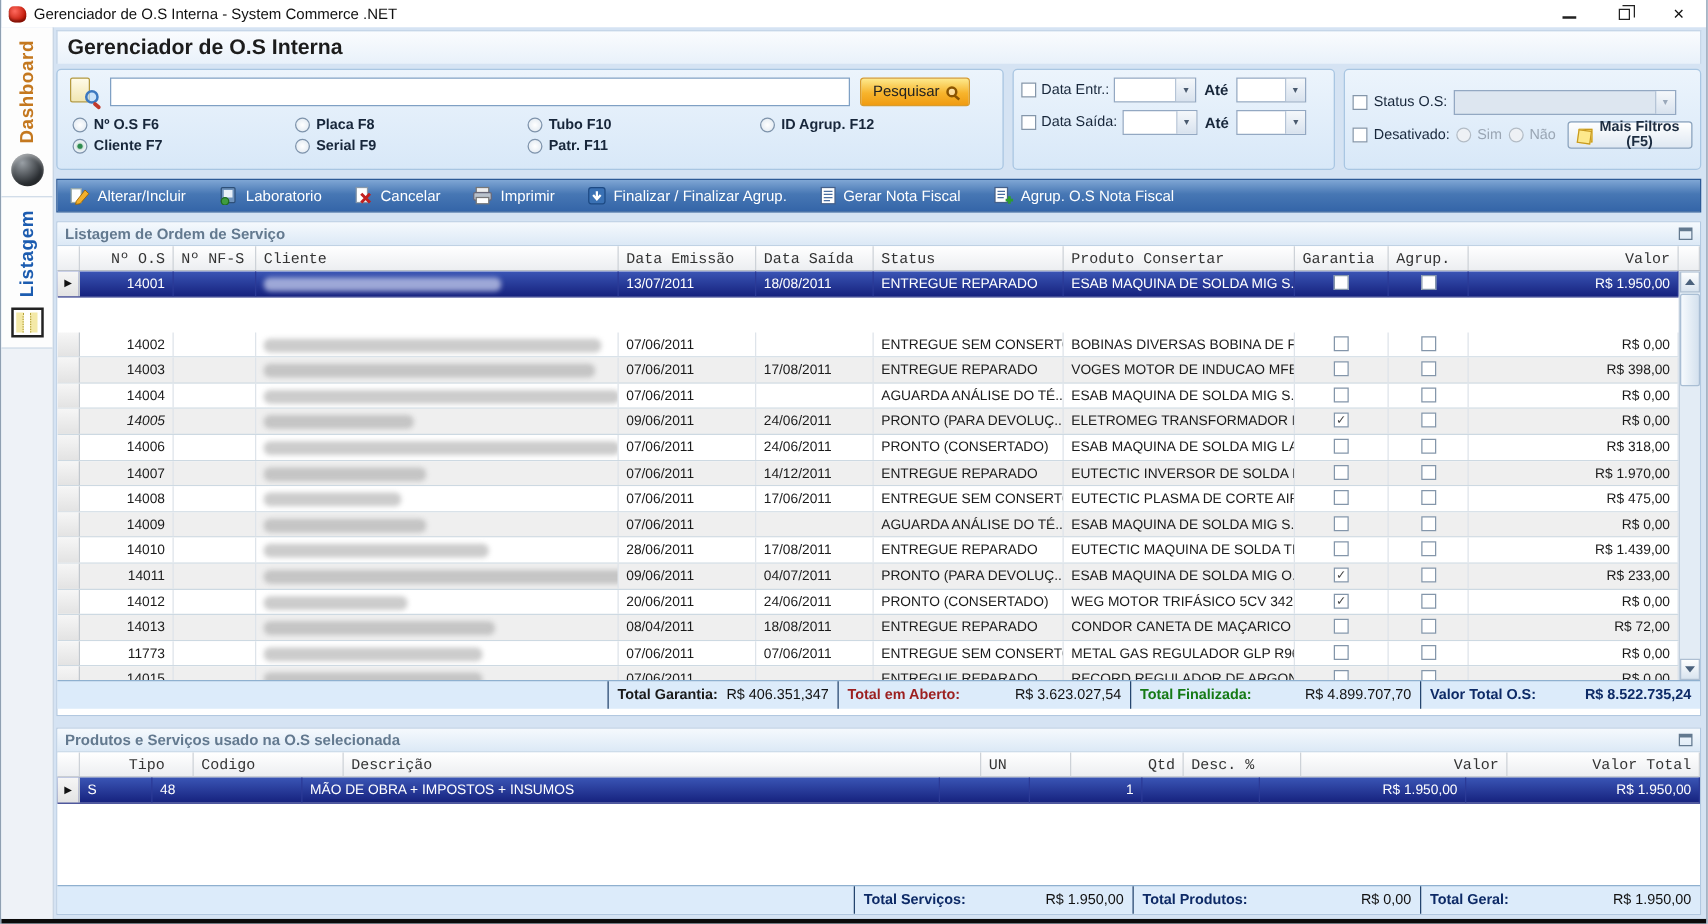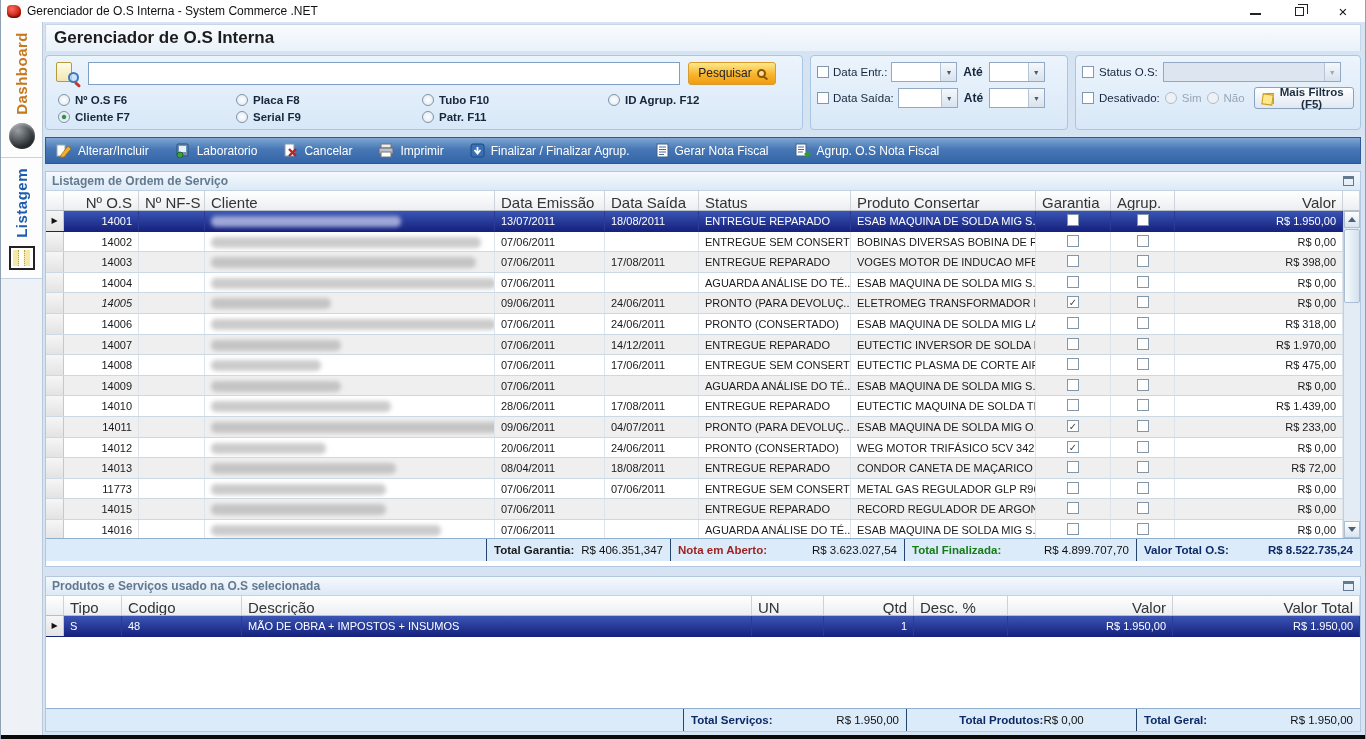--- a/index.html
+++ b/index.html
@@ -66,21 +66,21 @@
   .rb.dis { border-color:#b3bcc6; background:#eef1f5; }
 
   .fbox-dates { width:258px; padding:6px 6px; display:flex; flex-direction:column; gap:6px; }
   .date-row { display:flex; align-items:center; gap:4px; }
   .cb { width:12px; height:12px; border:1px solid #8496aa; background:#fff; flex:none; display:flex; align-items:center; justify-content:center; font-size:10px; color:#333; cursor:pointer; }
   .flabel { font-size:11.5px; color:#17263a; }
   .ate { font-size:12px; font-weight:bold; color:#17263a; margin:0 2px; }
   .date-combo { width:66px; }
   .date-combo2 { width:56px; }
 
-  .fbox-status { flex:1; padding:6px 6px; display:flex; flex-direction:column; gap:5px; }
+  .fbox-status { flex:1; padding:16px 6px; display:flex; flex-direction:column; gap:5px; }
   .status-row { display:flex; align-items:center; gap:5px; }
   .status-combo { width:178px; background:#dde6f0; }
   .status-combo .cbtn { color:#9aa8ba; }
   .dis-label { font-size:11.5px; color:#9aa6b4; }
   .btn-maisfiltros { margin-left:4px; height:22px; display:flex; align-items:center; gap:5px; padding:0 8px; background:linear-gradient(#ffffff,#dfe8f2); border:1px solid #8aa2bc; border-radius:3px; font-size:11.5px; font-weight:bold; color:#1c2c40; cursor:pointer; }
   .ff-icon { width:14px; height:13px; position:relative; }
   .ff-icon::before { content:""; position:absolute; left:0; top:1px; width:9px; height:9px; background:#fbd55a; border:1px solid #c89a20; }
   .ff-icon::after { content:""; position:absolute; right:0; bottom:0; width:9px; height:9px; background:#fde98c; border:1px solid #c89a20; transform:rotate(8deg); }
 
   
@@ -91,21 +91,21 @@
   
   .panel { background:#fff; border:1px solid #b2c8e0; display:flex; flex-direction:column; }
   .panel-os { margin-top:7px; height:396px; }
   .panel-prod { margin-top:9px; flex:1; margin-bottom:3px; }
   .panel-head { height:19px; background:linear-gradient(#f5f9fd,#dce9f6); border-bottom:1px solid #c0d2e4; display:flex; align-items:center; padding:0 6px; }
   .panel-title { font-size:12px; font-weight:bold; color:#63798f; }
   .panel-max { margin-left:auto; width:11px; height:10px; border:1px solid #63798f; border-top:3px solid #63798f; cursor:pointer; }
 
   .grid { position:relative; display:flex; flex-direction:column; }
   .ghead { display:flex; height:20px; background:linear-gradient(#ffffff,#eceef1); border-bottom:1px solid #b8bec6; }
-  .gh { font-size:15px; color:#333; padding:3px 6px 0; border-right:1px solid #cdd2d8; white-space:nowrap; overflow:hidden; cursor:pointer; }
+  .gh { font-size:12px; color:#333; padding:3px 6px 0; border-right:1px solid #cdd2d8; white-space:nowrap; overflow:hidden; cursor:pointer;font-family:Liberation Mono, monospace; }
   .gh.right { text-align:right; }
   .gbody { position:relative; overflow:hidden; background:#fff; }
   .gbody-os { height:327px; }
   .grow { display:flex; height:20.6px; border-bottom:1px solid #cdd9e2; background:#fff; cursor:pointer; }
   .grow.alt { background:#efefef; }
   .grow.sel { background:linear-gradient(#3a55b5,#16227e); border-bottom-color:#16227e; }
   .gc { font-size:11px; color:#1a1a1a; padding:4px 6px 0; border-right:1px solid #dee4ea; white-space:nowrap; overflow:hidden; }
   .grow.sel .gc { color:#fff; border-right-color:#2b3a96; }
   .gc.right { text-align:right; }
   .gc.center { text-align:center; padding-top:3px; }
@@ -124,21 +124,21 @@
   .sthumb { position:absolute; left:0; top:18px; width:16px; height:74px; background:linear-gradient(90deg,#f6fafd,#d4e1ee); border:1px solid #a9bed4; border-radius:2px; cursor:grab; }
 
   
   .totals-bar { height:23px; background:#dcebfa; border-top:1px solid #8fb0cf; display:flex; align-items:stretch; font-size:11.5px; }
   .t-spacer { flex:1; }
   .t-seg { display:flex; align-items:center; justify-content:space-between; border-left:1px solid #25456e; padding:0 7px; }
   .t-label { font-weight:bold; color:#1a1a1a; }
   .t-val { color:#111; }
   .lbl-red { color:#9c1f1f; } .lbl-green { color:#157a15; } .lbl-navy { color:#0d2a66; } .val-bold { font-weight:bold; color:#0d2a66; }
   .seg-g { width:184px; } .seg-a { width:234px; } .seg-f { width:232px; } .seg-v { width:224px; }
-  .seg-s1 { width:223px; } .seg-s2 { width:230px;justify-content:center; } .seg-s3 { width:224px; }
+  .seg-s1 { width:223px; } .seg-s2 { width:230px; } .seg-s3 { width:224px; }
   .prod-spacer { flex:1; background:#fff; }
 
   .bottom-edge { height:4px; background:#0a0a0a; }
 </style>
 </head>
 <body>
 
 <div class="app">
 
   <div class="titlebar">
@@ -373,21 +373,21 @@
                   <div class="blurbar" style="width: 190px;"></div>
                 </div>
                 <div class="gc" style="width: 110px; flex-shrink: 0;">13/07/2011</div>
                 <div class="gc" style="width: 94px; flex-shrink: 0;">18/08/2011</div>
                 <div class="gc" style="width: 152px; flex-shrink: 0;">ENTREGUE REPARADO</div>
                 <div class="gc" style="width: 185px; flex-shrink: 0;">ESAB MAQUINA DE SOLDA MIG S...</div>
                 <div class="gc center" style="width: 75px; flex-shrink: 0;"><span class="rowcb"></span></div>
                 <div class="gc center" style="width: 64px; flex-shrink: 0;"><span class="rowcb"></span></div>
                 <div class="gc right" style="flex: 1 1 0%;">R$ 1.950,00</div>
               </div>
-              <div class="grow" style="margin-right: 17px;">
+              <div class="grow" style="margin-right: 17px; margin-top: 28px;">
                 <div class="gc-marker" style="width: 18px; flex-shrink: 0;"></div>
                 <div class="gc right" style="width: 75px; flex-shrink: 0;">14002</div>
                 <div class="gc" style="width: 66px; flex-shrink: 0;"></div>
                 <div class="gc" style="width: 290px; flex-shrink: 0;">
                   <div class="blurbar" style="width: 270px;"></div>
                 </div>
                 <div class="gc" style="width: 110px; flex-shrink: 0;">07/06/2011</div>
                 <div class="gc" style="width: 94px; flex-shrink: 0;"></div>
                 <div class="gc" style="width: 152px; flex-shrink: 0;">ENTREGUE SEM CONSERTO</div>
                 <div class="gc" style="width: 185px; flex-shrink: 0;">BOBINAS DIVERSAS BOBINA DE F...</div>
@@ -616,21 +616,21 @@
             </div>
           </div>
         </div>
         <div class="totals-bar">
           <div class="t-spacer"></div>
           <div class="t-seg seg-g">
             <span class="t-label">Total Garantia:</span>
             <span class="t-val">R$ 406.351,347</span>
           </div>
           <div class="t-seg seg-a">
-            <span class="t-label lbl-red">Nota em Aberto:</span>
+            <span class="t-label lbl-red">Total em Aberto:</span>
             <span class="t-val">R$ 3.623.027,54</span>
           </div>
           <div class="t-seg seg-f">
             <span class="t-label lbl-green">Total Finalizada:</span>
             <span class="t-val">R$ 4.899.707,70</span>
           </div>
           <div class="t-seg seg-v">
             <span class="t-label lbl-navy">Valor Total O.S:</span>
             <span class="t-val val-bold">R$ 8.522.735,24</span>
           </div>
@@ -638,21 +638,21 @@
       </div>
 
       <div class="panel panel-prod">
         <div class="panel-head">
           <span class="panel-title">Produtos e Serviços usado na O.S selecionada</span>
           <span class="panel-max"></span>
         </div>
         <div class="grid">
           <div class="ghead" id="prod-ghead">
               <div class="gh" style="width: 18px; flex-shrink: 0;"></div>
-              <div class="gh" style="width: 58px; flex-shrink: 0;">Tipo</div>
+              <div class="gh" style="width: 58px; flex-shrink: 0; margin-left: 33px;">Tipo</div>
               <div class="gh" style="width: 120px; flex-shrink: 0;">Codigo</div>
               <div class="gh" style="width: 510px; flex-shrink: 0;">Descrição</div>
               <div class="gh" style="width: 72px; flex-shrink: 0;">UN</div>
               <div class="gh right" style="width: 90px; flex-shrink: 0;">Qtd</div>
               <div class="gh" style="width: 94px; flex-shrink: 0;">Desc. %</div>
               <div class="gh right" style="width: 165px; flex-shrink: 0;">Valor</div>
               <div class="gh right" style="flex: 1 1 0%;">Valor Total</div>
             </div>
           <div id="prod-gbody">
               <div class="grow sel">

